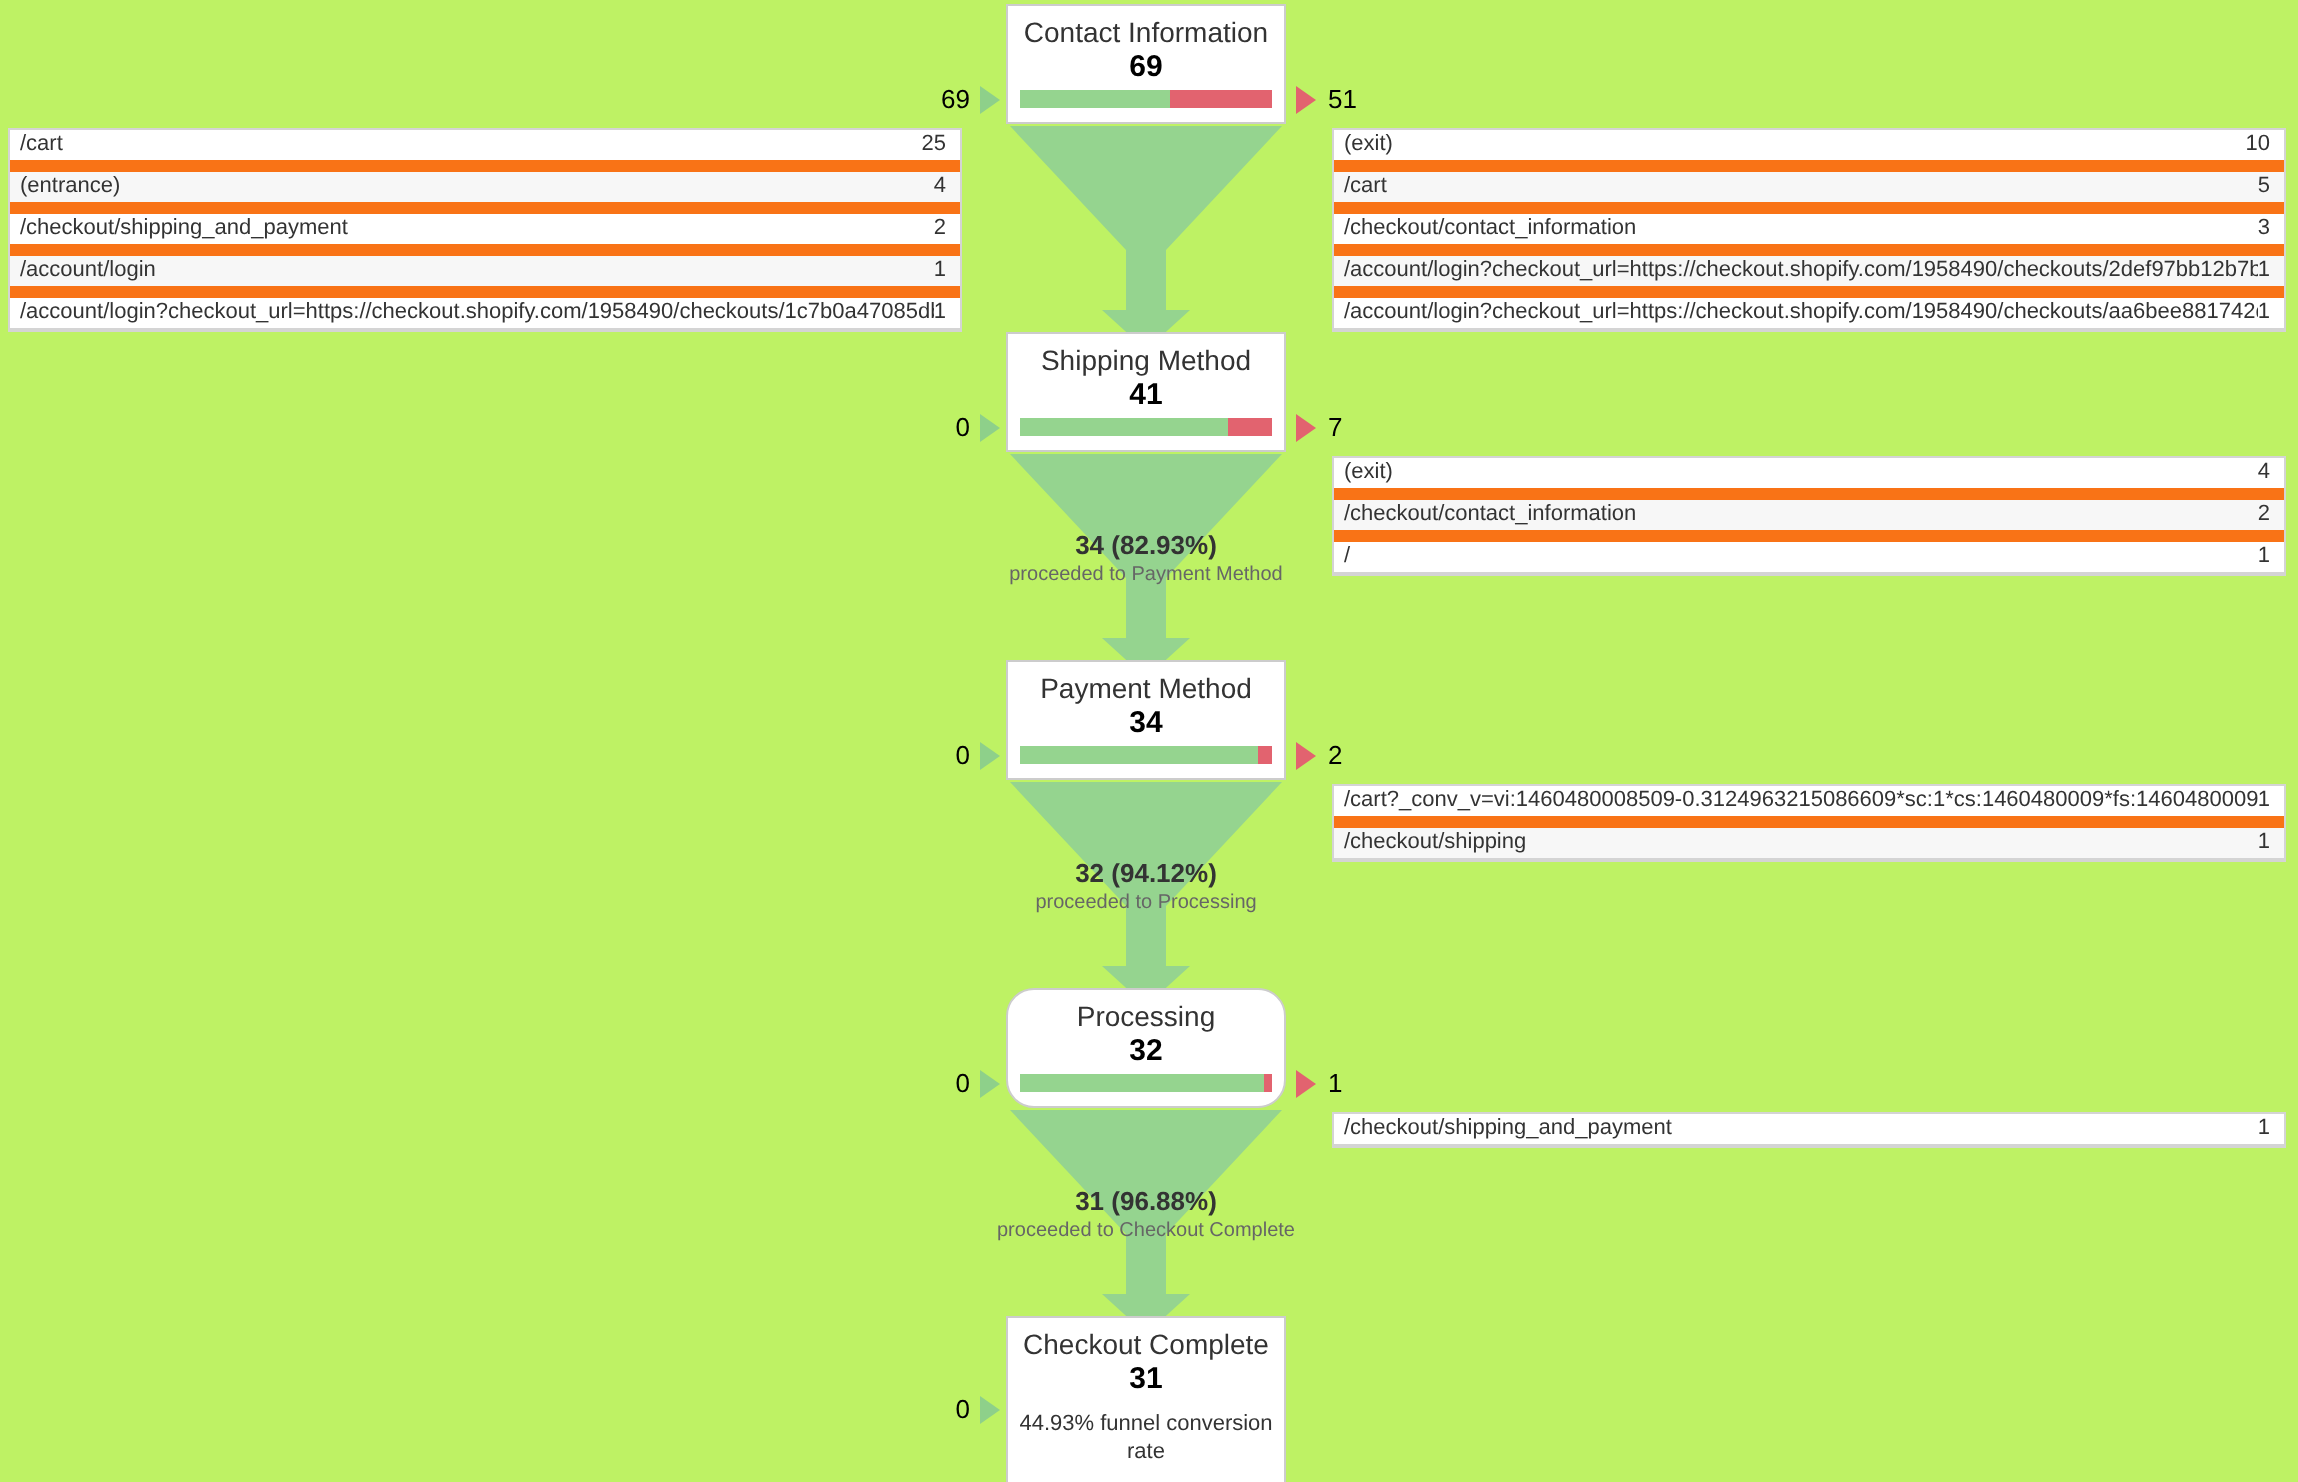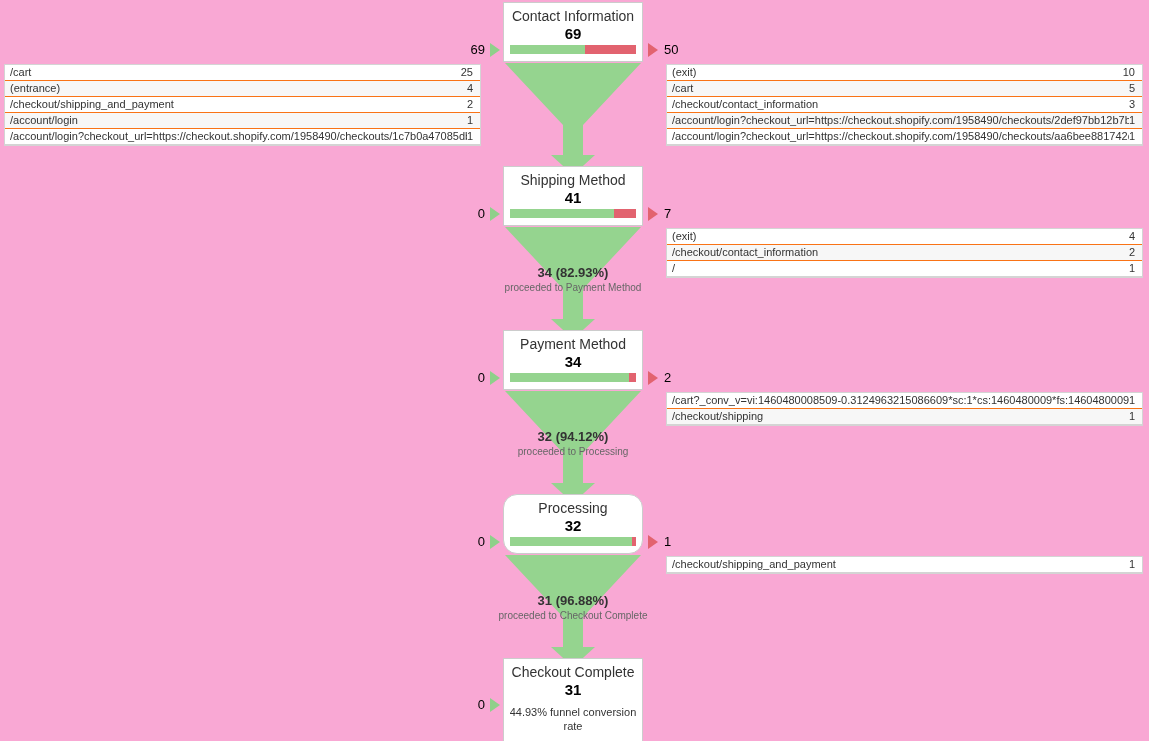--- a/index.html
+++ b/index.html
@@ -6,21 +6,21 @@
     margin: 0;
     padding: 0;
     background: #ffffff;
     font-family: "Liberation Sans", sans-serif;
   }
   #funnel-page {
     position: relative;
     width: 1149px;
     height: 741px;
     overflow: hidden;
-    background: #f9a8d4;
+    background: #bef264;
   }
 
   
   .step-box {
     position: absolute;
     left: 503px;
     width: 140px;
     box-sizing: border-box;
     border: 1px solid #cccccc;
     background: #ffffff;
@@ -140,21 +140,21 @@
     box-sizing: border-box;
     font-size: 11px;
     color: #333333;
   }
   .tbl-left  { left: 4px;   width: 477px; }
   .tbl-right { left: 666px; width: 477px; }
   .trow {
     display: flex;
     align-items: center;
     height: 15px;
-    border-bottom: 1px solid #f97316;
+    border-bottom: 6px solid #f97316;
     background: #ffffff;
   }
   .trow:nth-child(even) { background: #f7f7f7; }
   .trow:last-child { border-bottom: none; }
   .tcell-label {
     flex: 1 1 auto;
     padding-left: 5px;
     white-space: nowrap;
     overflow: hidden;
     text-overflow: clip;
@@ -179,21 +179,21 @@
       <div class="step-bar-fill" style="width:59.42%;"></div>
     </div>
   </div>
 
   <div class="in-group" style="top:43px;">
     <span class="in-value">69</span>
     <span class="tri-green"></span>
   </div>
   <div class="out-group" style="top:43px;">
     <span class="tri-red"></span>
-    <span class="out-value">50</span>
+    <span class="out-value">51</span>
   </div>
 
   <div class="connector" style="top:63px;height:112px;">
     <svg width="140" height="112" viewBox="0 0 140 112">
       <polygon points="2,0 138,0 80,62 80,92 92,92 70,112 48,92 60,92 60,62" fill="#95d48f"></polygon>
     </svg>
   </div>
 
   <div class="side-table tbl-left" style="top:64px;">
     <div class="trow">

